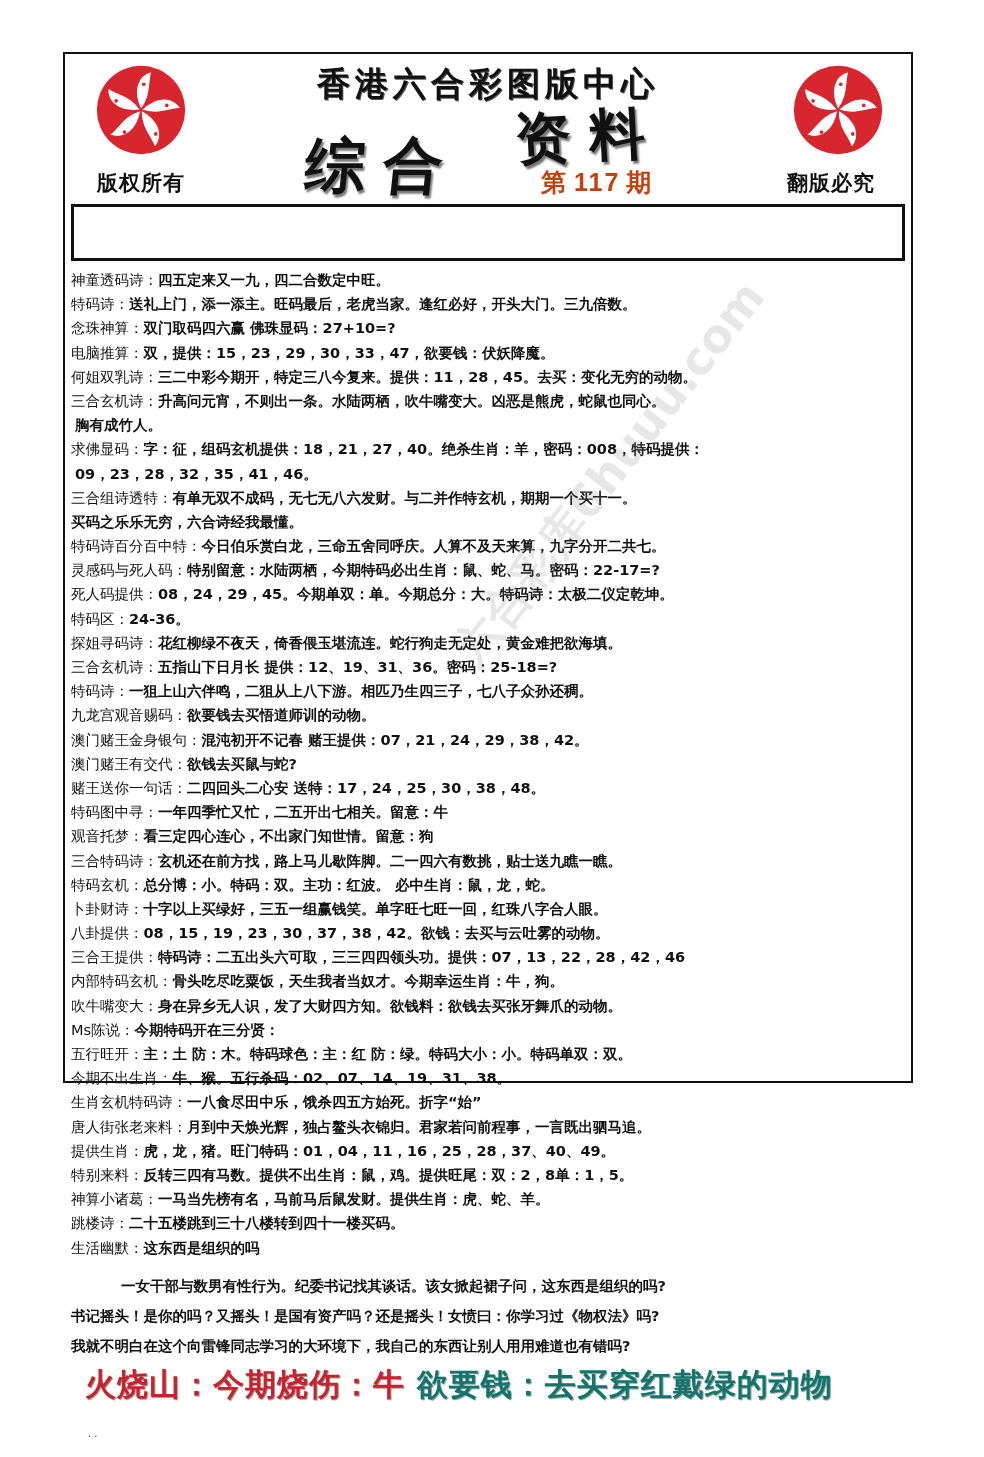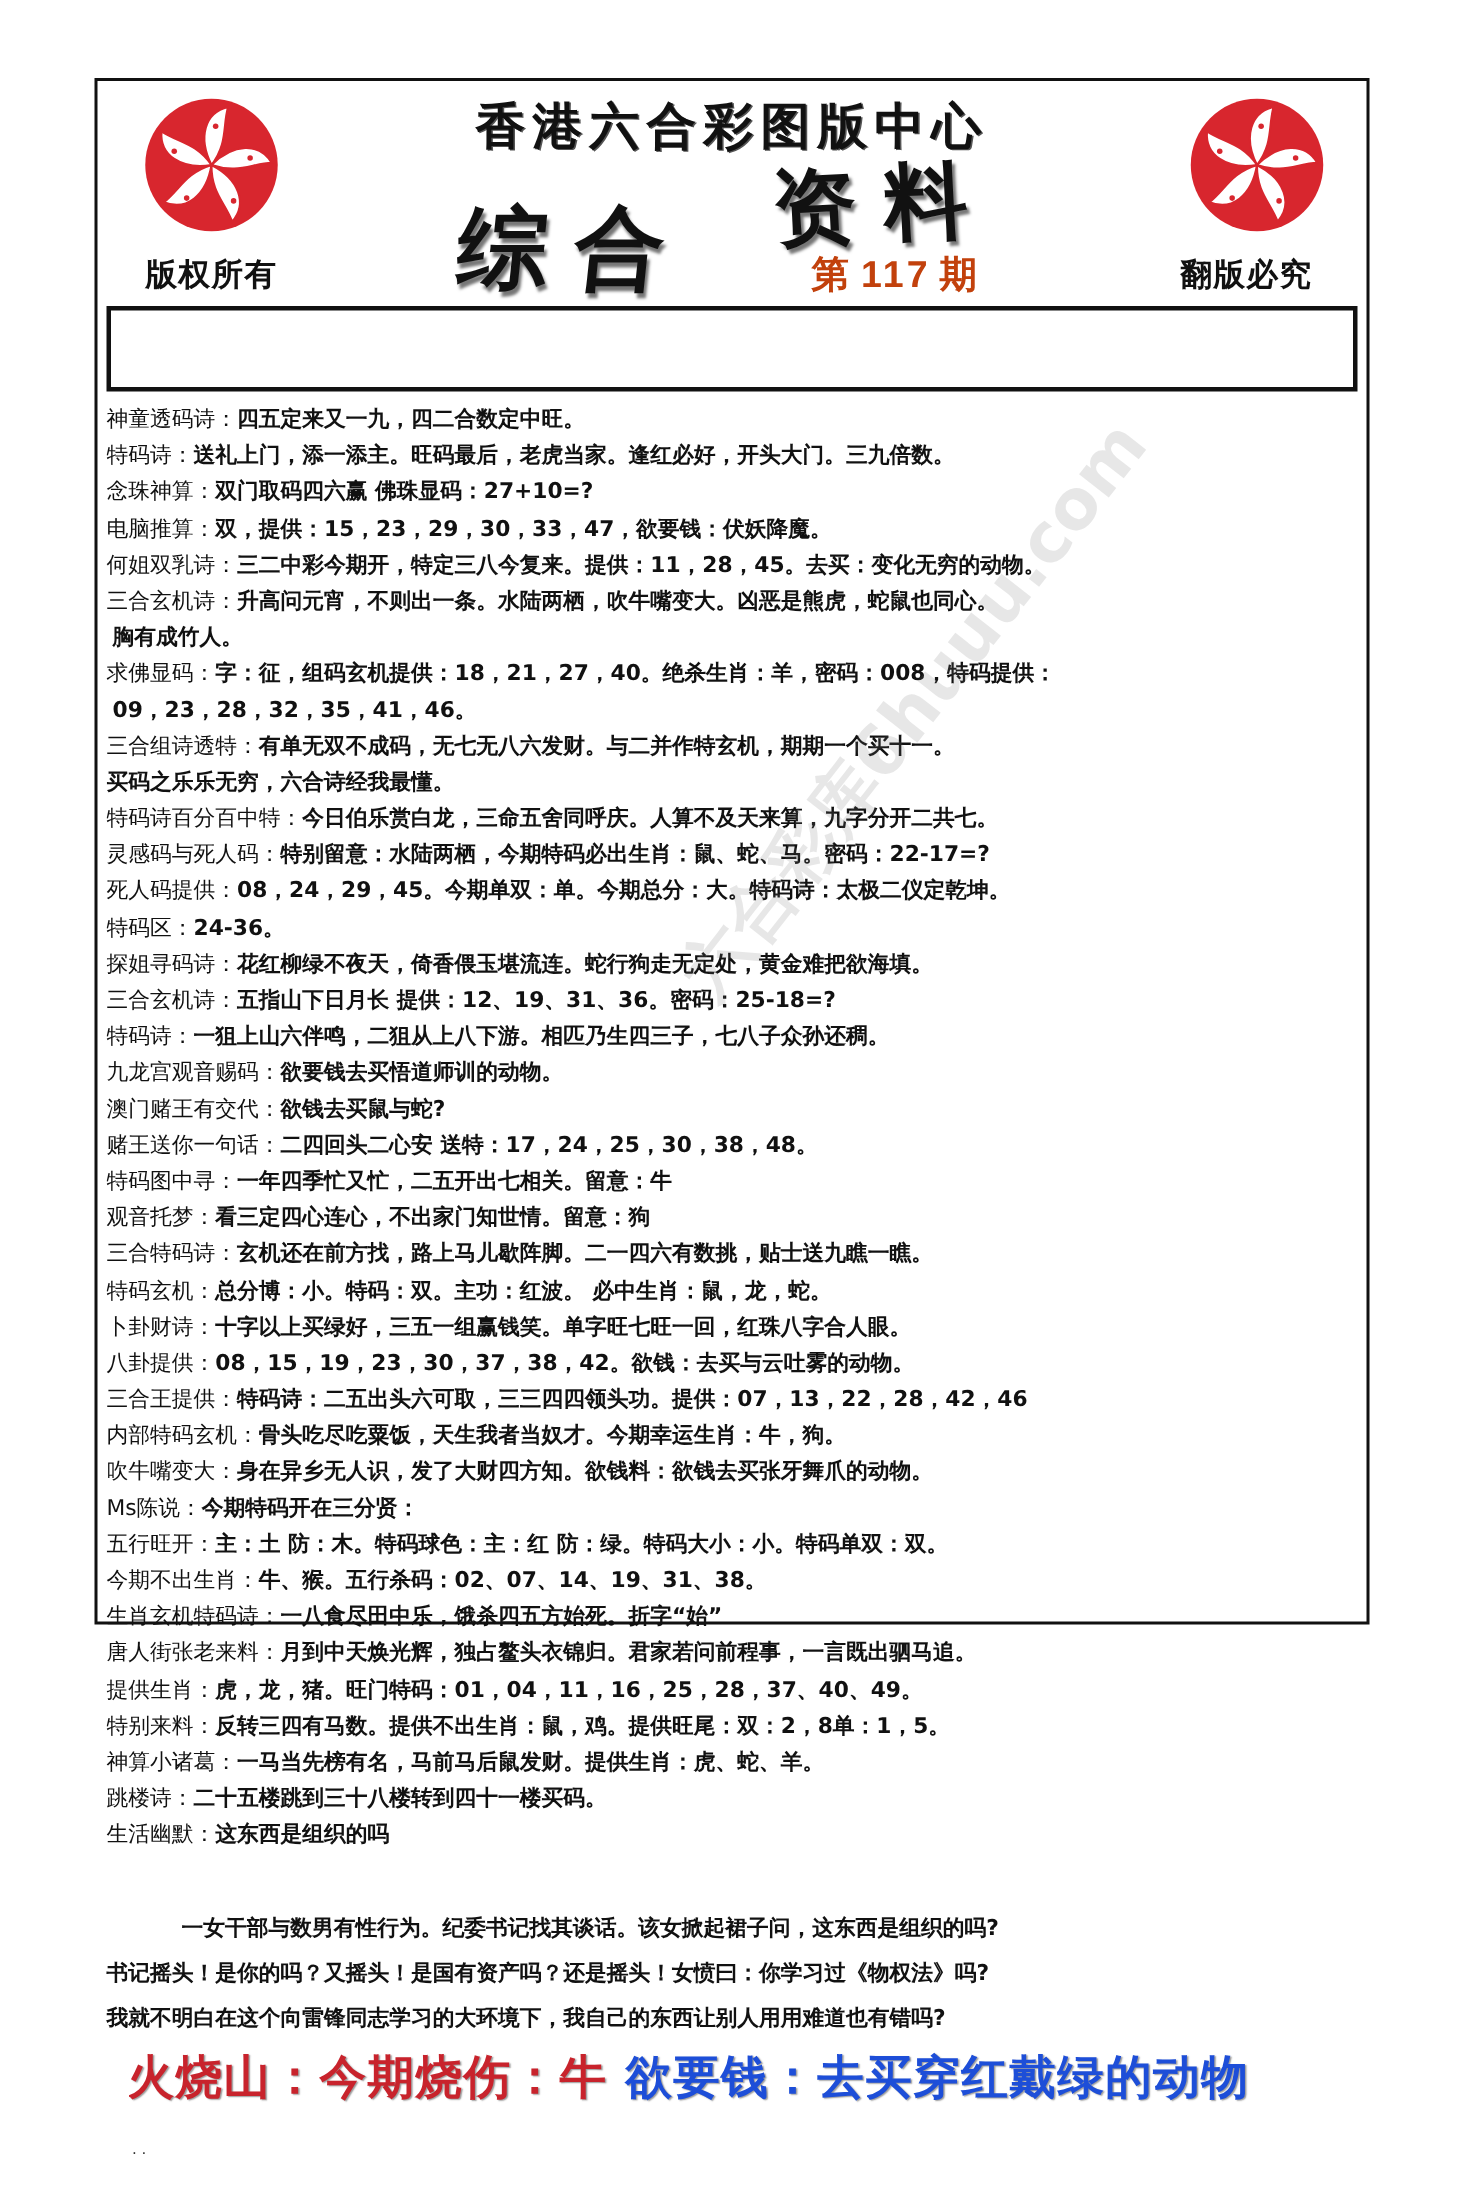--- a/index.html
+++ b/index.html
@@ -36,21 +36,21 @@
   .line .val { font-weight:bold; }
   .line.cont { padding-left:4px; }
   .joke { position:absolute; left:6px; top:1217px; width:836px; }
   .joke .jl { height:30px; line-height:30px; font-size:14.5px; font-weight:bold;
               white-space:nowrap; color:#111; }
   .joke .jl.first { padding-left:50px; }
   .footer-banner { position:absolute; left:20px; top:1310px; font-size:31px;
                    font-weight:bold; font-family:"DejaVu Serif","Liberation Serif",serif;
                    letter-spacing:1px; white-space:nowrap; text-shadow:1px 1px 1px #999; }
   .footer-banner .red { color:#c8232c; }
-  .footer-banner .green { color:#1d4ed8; }
+  .footer-banner .green { color:#0f766e; }
   .dots { position:absolute; left:88px; top:1428px; font-size:10px; color:#333; }
   .watermark { position:absolute; left:440px; top:640px; font-size:46px;
                color:rgba(120,120,120,0.18); transform:rotate(-52deg);
                transform-origin:left top; white-space:nowrap; font-weight:bold;
                pointer-events:none; }
 </style>
 </head>
 <body>
 
 <div class="frame">
@@ -115,20 +115,21 @@
       <div class="line"><span class="lab">三合组诗透特：</span><span class="val">有单无双不成码，无七无八六发财。与二并作特玄机，期期一个买十一。</span></div>
       <div class="line"><span class="lab"></span><span class="val">买码之乐乐无穷，六合诗经我最懂。</span></div>
       <div class="line"><span class="lab">特码诗百分百中特：</span><span class="val">今日伯乐赏白龙，三命五舍同呼庆。人算不及天来算，九字分开二共七。</span></div>
       <div class="line"><span class="lab">灵感码与死人码：</span><span class="val">特别留意：水陆两栖，今期特码必出生肖：鼠、蛇、马。密码：22-17=?</span></div>
       <div class="line"><span class="lab">死人码提供：</span><span class="val">08，24，29，45。今期单双：单。今期总分：大。特码诗：太极二仪定乾坤。</span></div>
       <div class="line"><span class="lab">特码区：</span><span class="val">24-36。</span></div>
       <div class="line"><span class="lab">探姐寻码诗：</span><span class="val">花红柳绿不夜天，倚香偎玉堪流连。蛇行狗走无定处，黄金难把欲海填。</span></div>
       <div class="line"><span class="lab">三合玄机诗：</span><span class="val">五指山下日月长 提供：12、19、31、36。密码：25-18=?</span></div>
       <div class="line"><span class="lab">特码诗：</span><span class="val">一狙上山六伴鸣，二狙从上八下游。相匹乃生四三子，七八子众孙还稠。</span></div>
       <div class="line"><span class="lab">九龙宫观音赐码：</span><span class="val">欲要钱去买悟道师训的动物。</span></div>
+      <div class="line"><span class="lab">澳门赌王金身银句：</span><span class="val">混沌初开不记春 赌王提供：07，21，24，29，38，42。</span></div>
       <div class="line"><span class="lab">澳门赌王有交代：</span><span class="val">欲钱去买鼠与蛇?</span></div>
       <div class="line"><span class="lab">赌王送你一句话：</span><span class="val">二四回头二心安 送特：17，24，25，30，38，48。</span></div>
       <div class="line"><span class="lab">特码图中寻：</span><span class="val">一年四季忙又忙，二五开出七相关。留意：牛</span></div>
       <div class="line"><span class="lab">观音托梦：</span><span class="val">看三定四心连心，不出家门知世情。留意：狗</span></div>
       <div class="line"><span class="lab">三合特码诗：</span><span class="val">玄机还在前方找，路上马儿歇阵脚。二一四六有数挑，贴士送九瞧一瞧。</span></div>
       <div class="line"><span class="lab">特码玄机：</span><span class="val">总分博：小。特码：双。主功：红波。  必中生肖：鼠，龙，蛇。</span></div>
       <div class="line"><span class="lab">卜卦财诗：</span><span class="val">十字以上买绿好，三五一组赢钱笑。单字旺七旺一回，红珠八字合人眼。</span></div>
       <div class="line"><span class="lab">八卦提供：</span><span class="val">08，15，19，23，30，37，38，42。欲钱：去买与云吐雾的动物。</span></div>
       <div class="line"><span class="lab">三合王提供：</span><span class="val">特码诗：二五出头六可取，三三四四领头功。提供：07，13，22，28，42，46</span></div>
       <div class="line"><span class="lab">内部特码玄机：</span><span class="val">骨头吃尽吃粟饭，天生我者当奴才。今期幸运生肖：牛，狗。</span></div>

